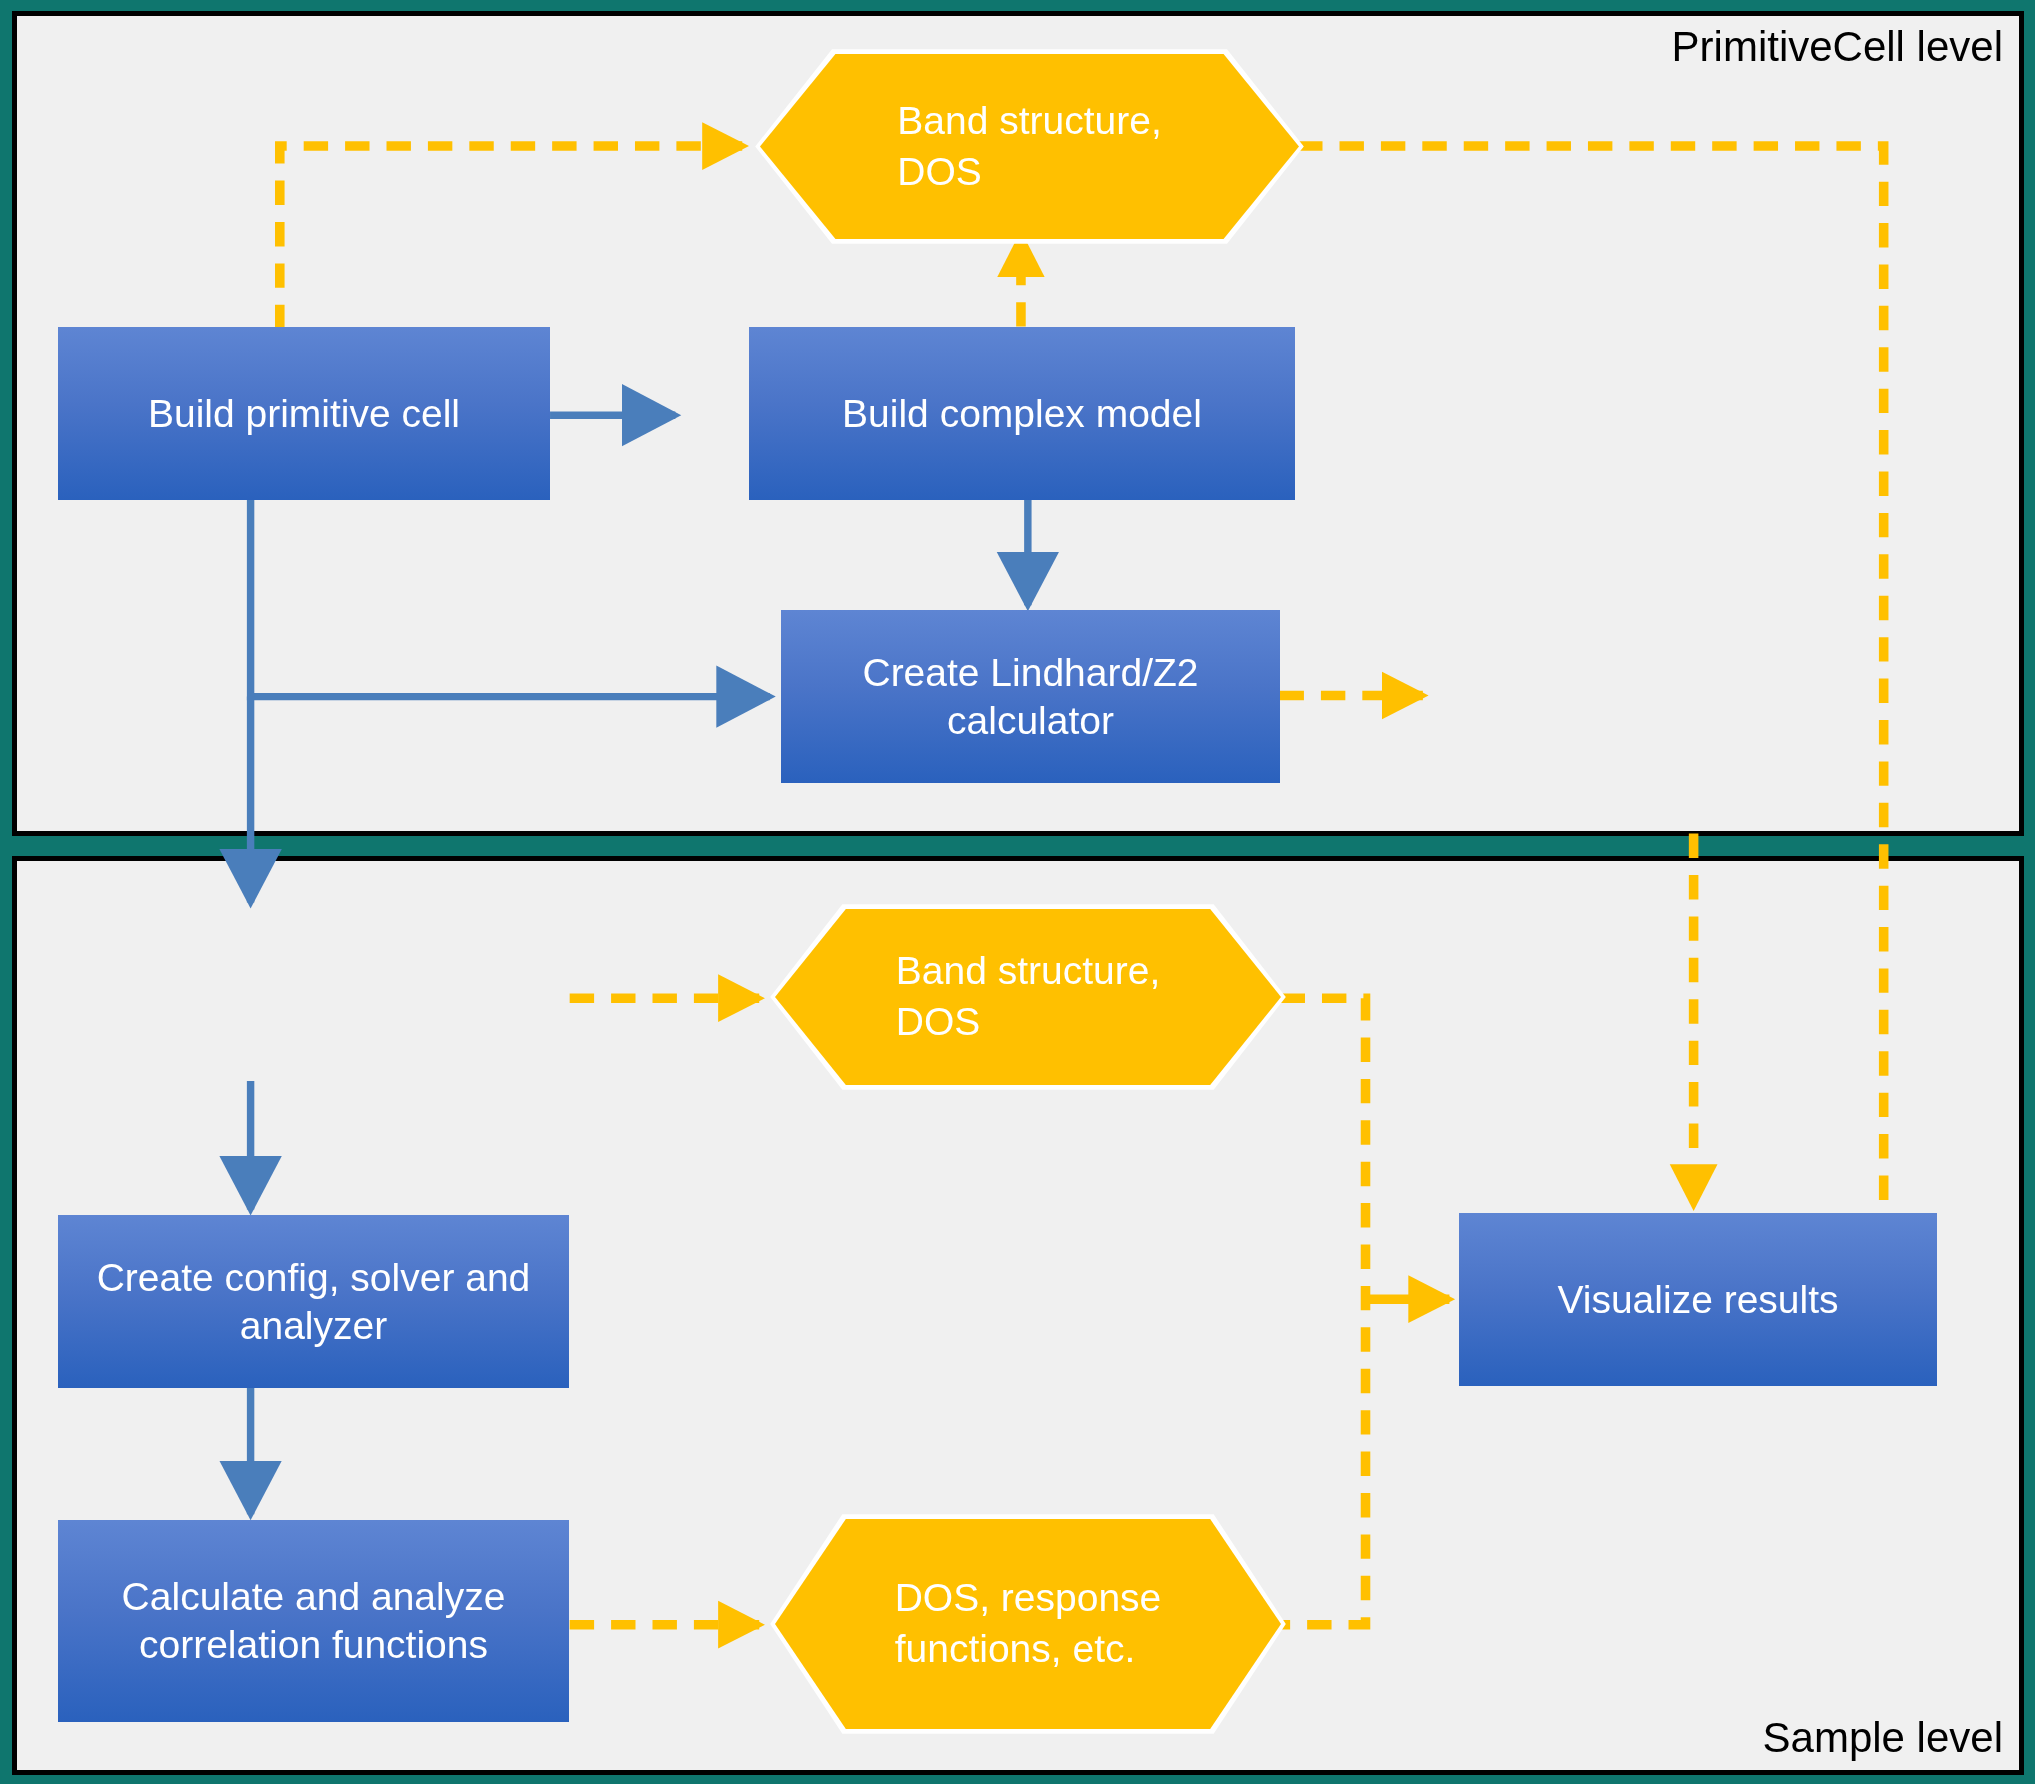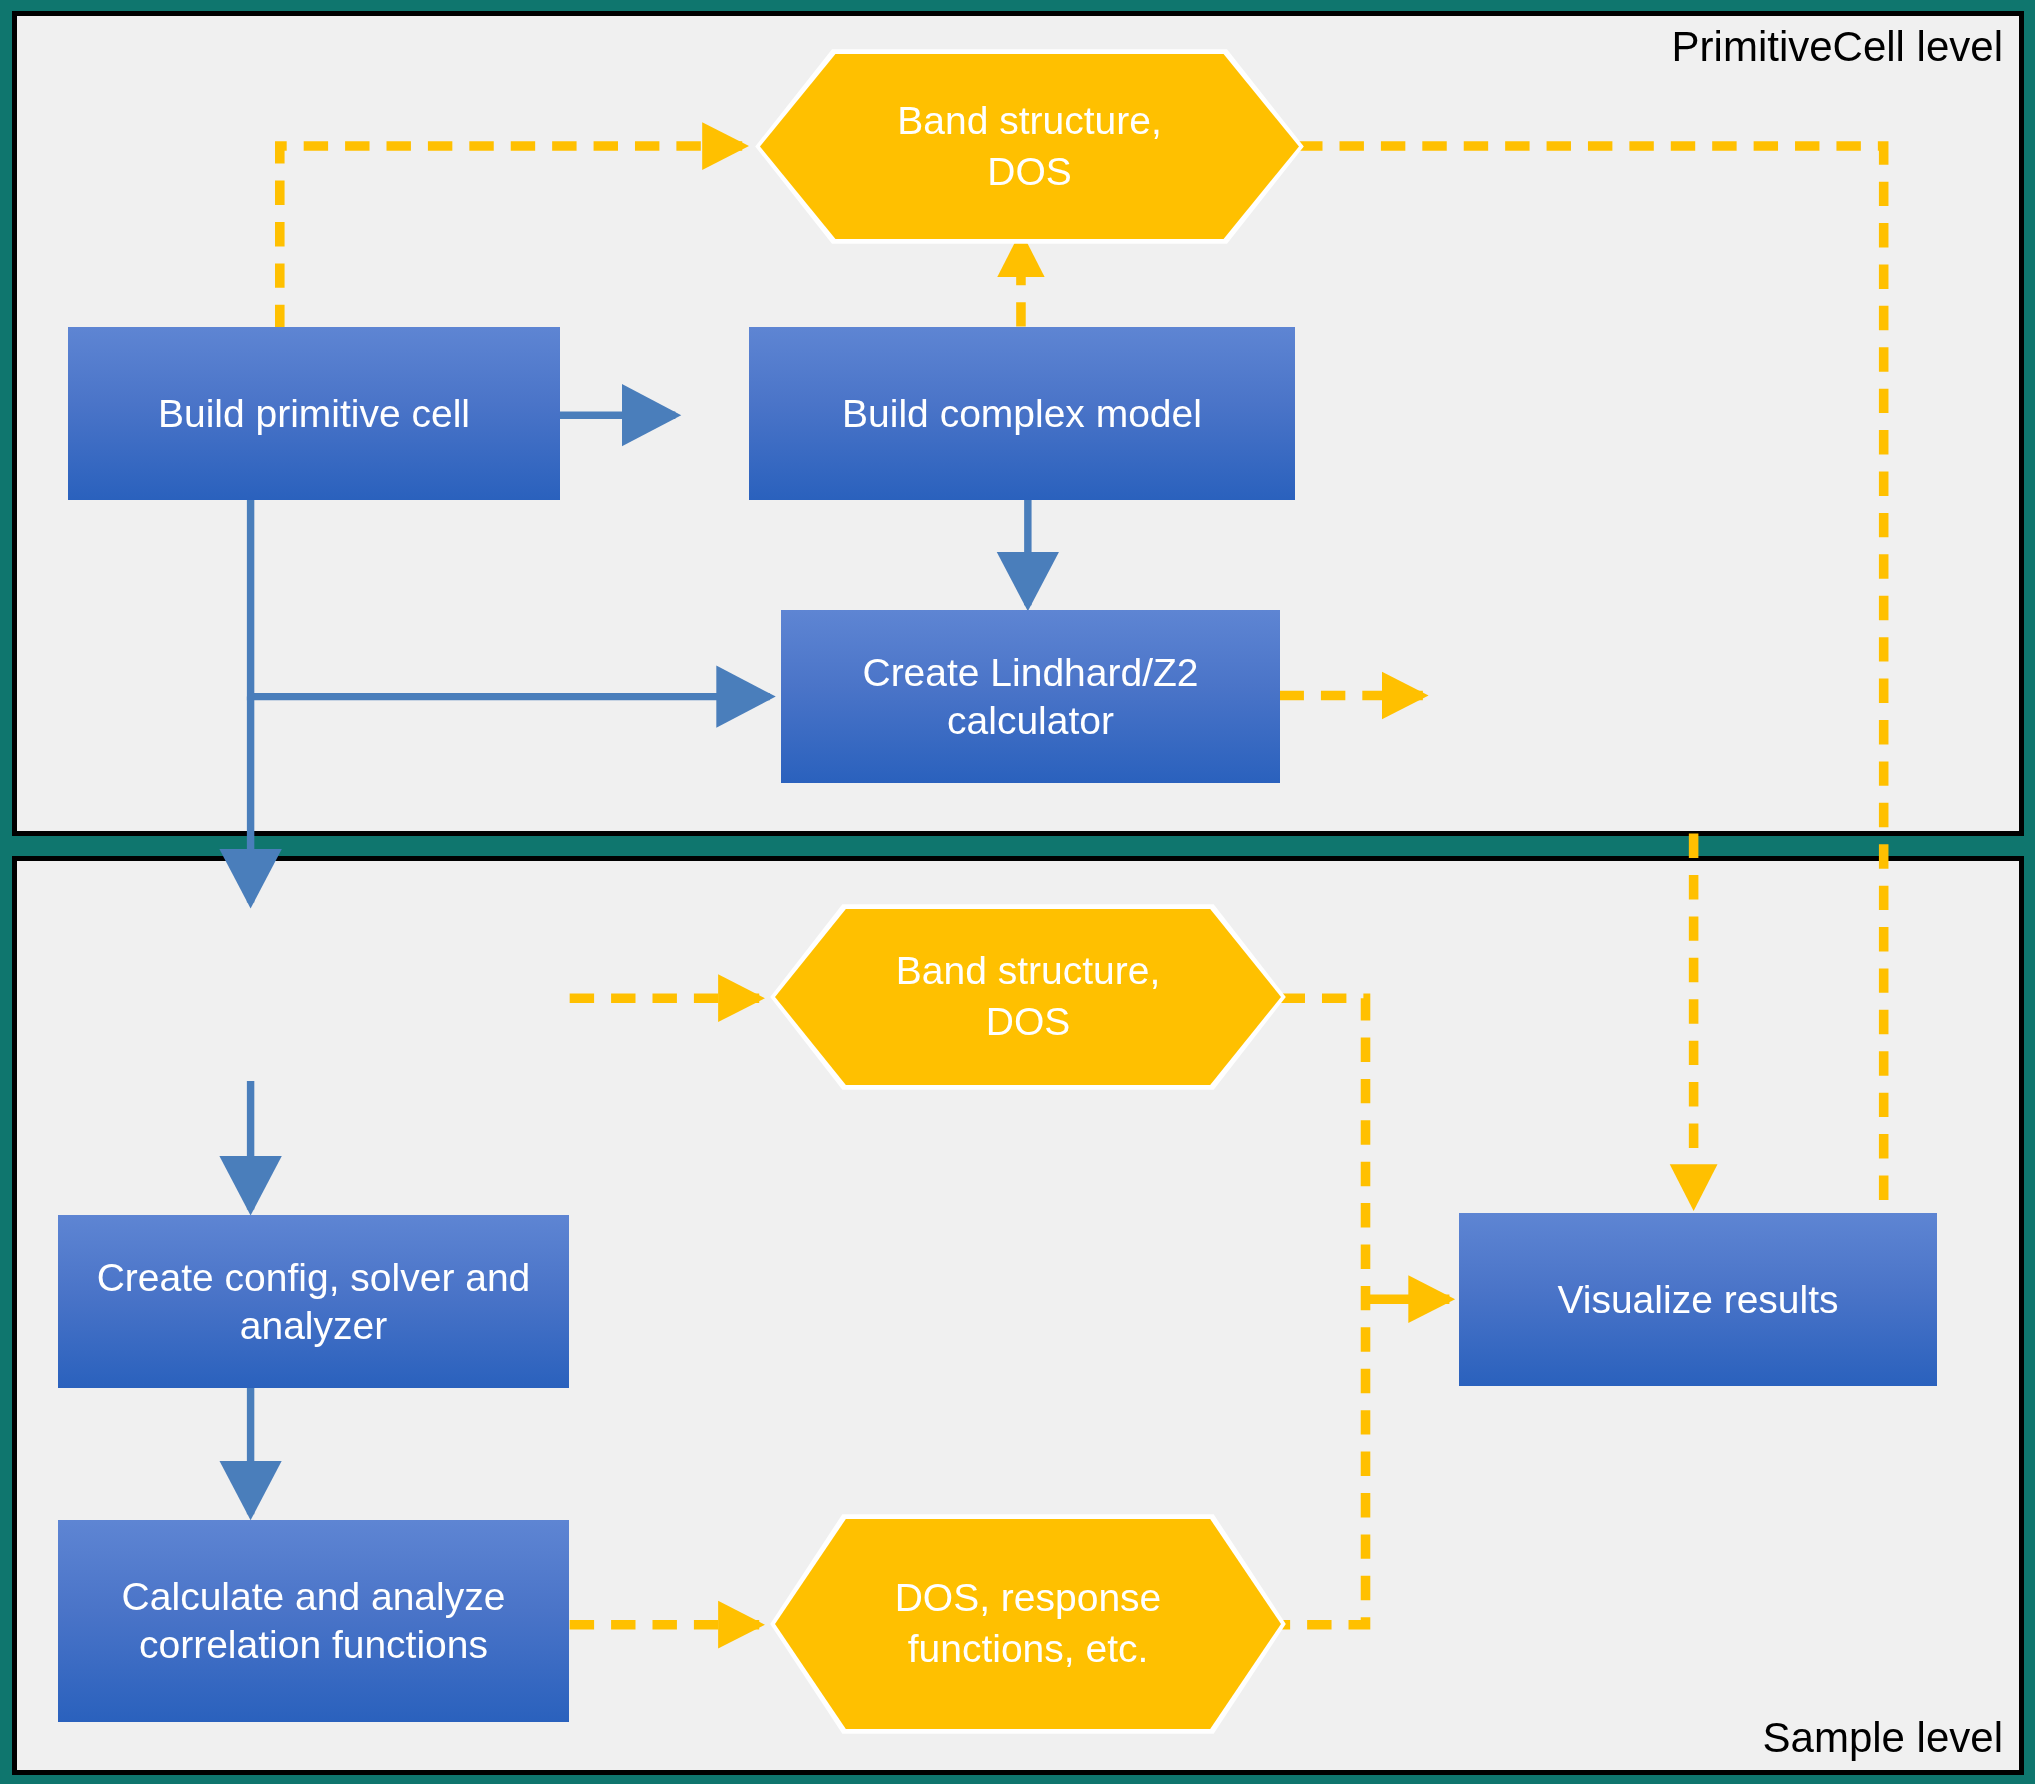--- a/index.html
+++ b/index.html
@@ -69,21 +69,20 @@
     background: #ffffff;
     -webkit-clip-path: polygon(14% 0%, 86% 0%, 100% 50%, 86% 100%, 14% 100%, 0% 50%);
     clip-path: polygon(14% 0%, 86% 0%, 100% 50%, 86% 100%, 14% 100%, 0% 50%);
   }
   .hextext {
     position: absolute;
     inset: 0;
     display: flex;
     align-items: center;
     justify-content: center;
-    text-align: center;
     color: #ffffff;
     font-size: 39px;
     line-height: 1.30;
     white-space: pre-line;
     z-index: 2;
   }
 
   
   #wires {
     position: absolute;
@@ -162,21 +161,21 @@
     <g>
       <path d="M1073,3060 L1430,3060" stroke="#ffc000" stroke-width="18" stroke-dasharray="46,32" fill="none" marker-end="url(#ah-yellow)"></path>
     </g>
 
     <g>
       <path d="M2412,1880 L2572,1880 L2572,3060 L2415,3060" stroke="#ffc000" stroke-width="18" stroke-dasharray="46,32" fill="none"></path>
       <path d="M2572,2447 L2730,2447" stroke="#ffc000" stroke-width="18" fill="none" marker-end="url(#ah-yellow)"></path>
     </g>
   </svg>
 
-  <div class="pbox" style="left:68px; top:327px; width:492px; height:173px;">
+  <div class="pbox" style="left:58px; top:327px; width:492px; height:173px;">
     <span>Build primitive cell</span>
   </div>
 
   <div class="pbox" style="left:749px; top:327px; width:546px; height:173px;">
     <span>Build complex model</span>
   </div>
 
   <div class="pbox" style="left:781px; top:610px; width:499px; height:173px;align-items:center;">
     <span>Create Lindhard/Z2 calculator</span>
   </div>

